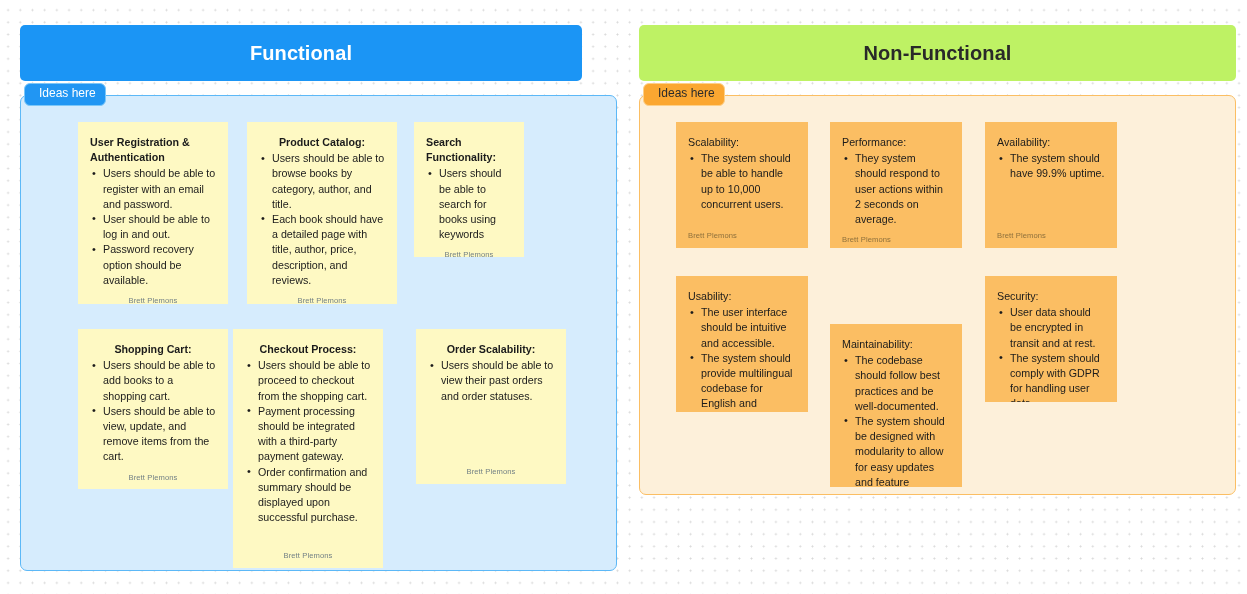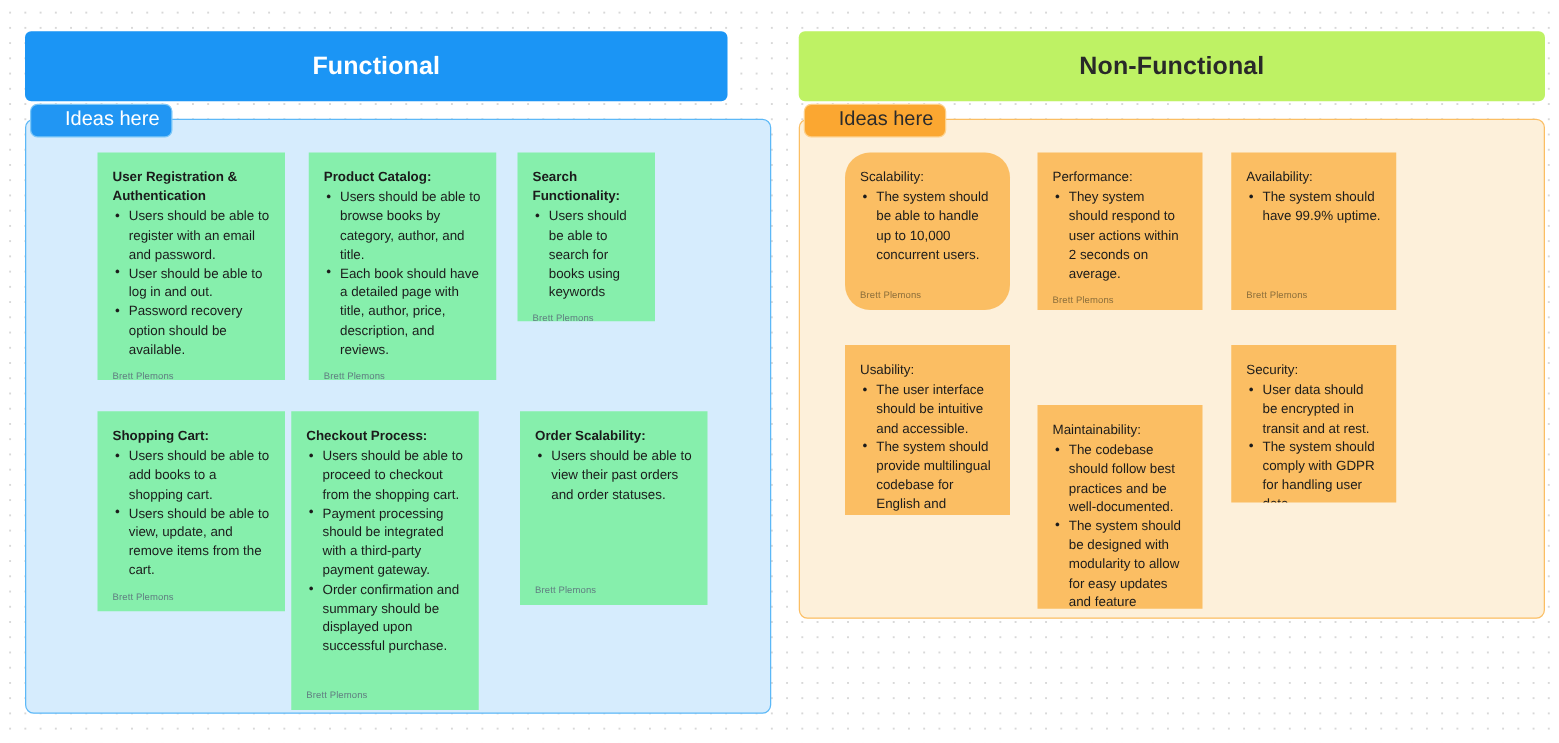--- a/index.html
+++ b/index.html
@@ -71,23 +71,23 @@
     height: 400px;
     background: #fdf0da;
     border: 1.5px solid #fbbe63;
   }
 
   
   .frame-badge {
     position: absolute;
     top: -13px;
     left: 3px;
-    padding: 3px 9px 4px 27px;
+    padding: 3px 9px 4px 14px;
     border-radius: 6px;
-    font-size: 16px;
+    font-size: 12px;
     line-height: 1.15;
     white-space: nowrap;
   }
   .frame-badge.functional {
     background: #2196f3;
     color: #ffffff;
     border: 1.5px solid #7cc7f8;
   }
   .frame-badge.nonfunctional {
     background: #fba731;
@@ -96,21 +96,21 @@
   }
 
   
   .card {
     position: absolute;
     padding: 13px 12px 8px 12px;
     display: flex;
     flex-direction: column;
     overflow: hidden;
   }
-  .card.blue   { background: #86efac; }
+  .card.blue   { background: #fef9c3; align-items: center; }
   .card.orange { background: #fbbe63; }
 
   .card-title {
     font-size: 10.7px;
     line-height: 1.42;
     color: #1b1b1b;
     margin-bottom: 1px;
   }
   .card.blue .card-title { font-weight: bold; }
   .card.orange .card-title { font-weight: normal; }
@@ -215,21 +215,21 @@
       </ul>
       <div class="card-author">Brett Plemons</div>
     </div>
 
   </div>
 
   <div class="frame nonfunctional">
 
     <div class="frame-badge nonfunctional">Ideas here</div>
 
-    <div class="card orange" style="left:36px; top:26px; width:132px; height:126px;border-radius:20px;">
+    <div class="card orange" style="left:36px; top:26px; width:132px; height:126px;">
       <div class="card-title">Scalability:</div>
       <ul class="card-list">
         <li>The system should be able to handle up to 10,000 concurrent users.</li>
       </ul>
       <div class="card-author">Brett Plemons</div>
     </div>
 
     <div class="card orange" style="left:190px; top:26px; width:132px; height:126px;">
       <div class="card-title">Performance:</div>
       <ul class="card-list">

